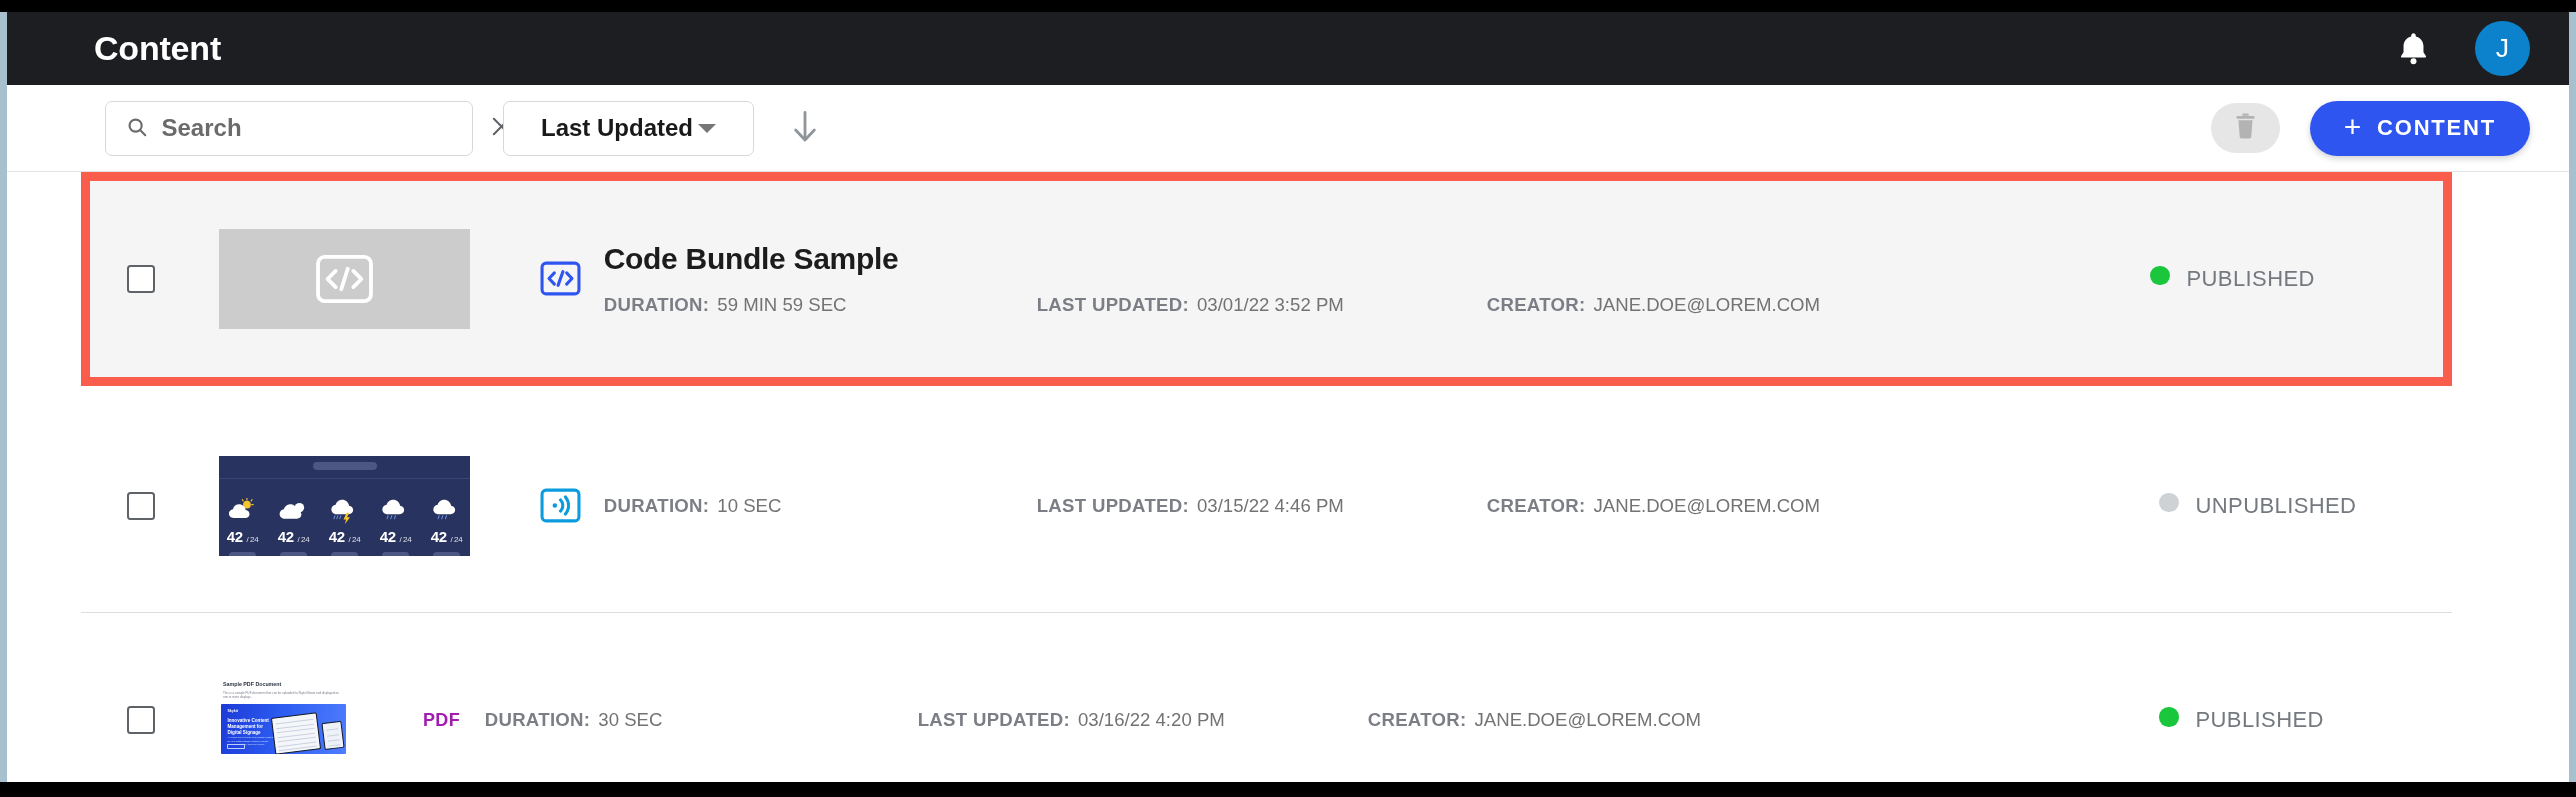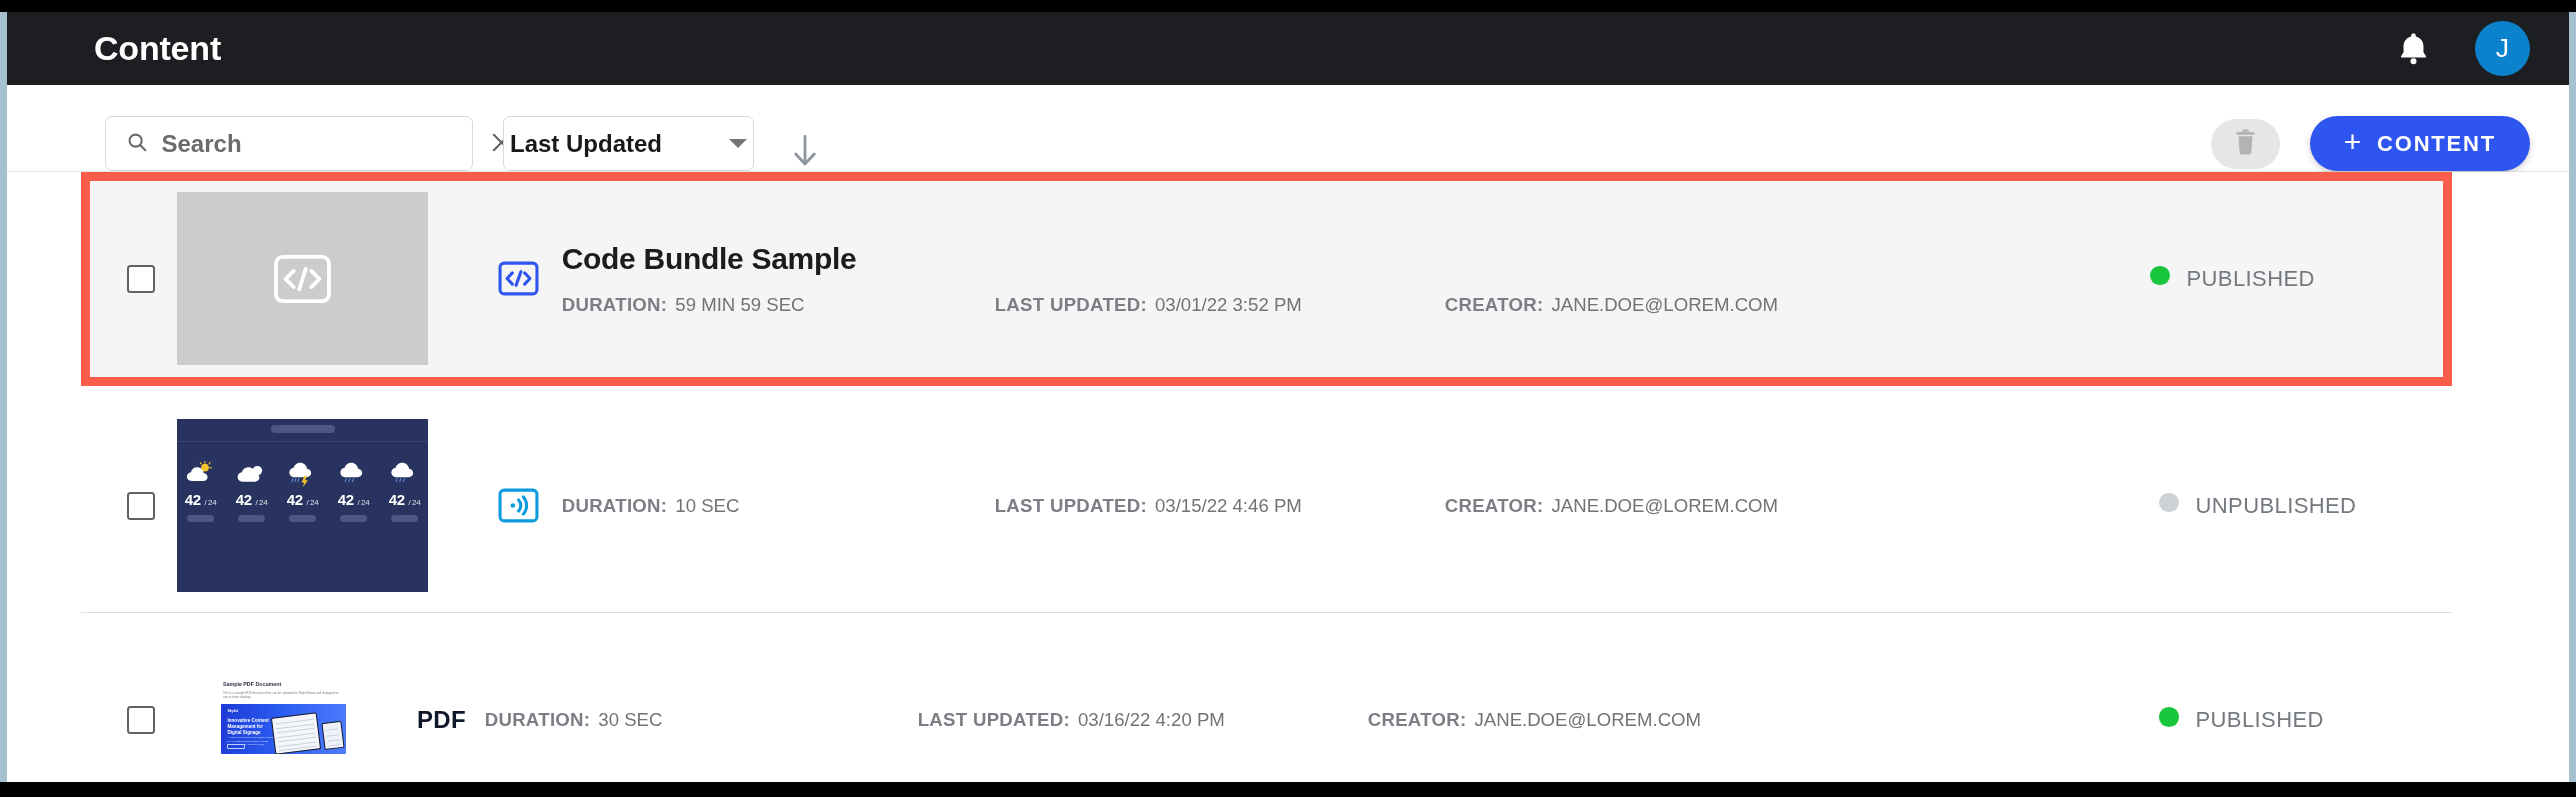--- a/index.html
+++ b/index.html
@@ -49,21 +49,21 @@
     background: #0b82cb;
     color: #fff; font-size: 26.6px; font-weight: 400;
     display: flex; align-items: center; justify-content: center;
   }
 
   
   .toolbar {
     position: absolute; left: 0; top: 73px;
     width: 2562px; height: 87px;
     background: #ffffff;
-    display: flex; align-items: flex-end;
+    display: flex; align-items: center;
     border-bottom: 0.9px solid #e4e4e4;
   }
   .search-box {
     margin-left: 98px;
     width: 368px; height: 55px;
     border: 0.9px solid #d8d8d8; border-radius: 7px;
     background: #fff;
     display: flex; align-items: center;
     padding: 0 16px 0 19.5px;
   }
@@ -79,21 +79,21 @@
   }
   .search-input::placeholder { color: #6b6b6b; opacity: 1; font-weight: 700; }
   .clear-icon { width: 23px; height: 23px; flex: 0 0 auto; cursor: pointer; }
 
   .sort-select {
     margin-left: 30px;
     width: 251px; height: 55px;
     border: 0.9px solid #d8d8d8; border-radius: 7px;
     background: #fff;
     display: flex; align-items: center; justify-content: space-between;
-    padding: 0 6px;
+    padding: 0 37px;
     cursor: pointer;
   }
   .sort-label { font-size: 24px; font-weight: 700; color: #191919; }
   .caret { width:0;height:0;border-left:9.8px solid transparent;border-right:9.8px solid transparent;border-top:9.8px solid #767676; }
 
   .sort-dir { margin-left: 37px; width: 28px; height: 35px; cursor: pointer; }
 
   .toolbar-right { margin-left: auto; margin-right: 39px; display: flex; align-items: center; gap: 30px; }
   .trash-btn {
     width: 69px; height: 50px; border-radius: 25px;
@@ -139,38 +139,38 @@
     border: 2.7px solid #5f6368; border-radius: 3.5px;
     background: #fff;
     flex: 0 0 auto;
     cursor: pointer;
   }
   .cb-1 { margin-left: 36px; }
   .cb-n { margin-left: 46px; }
 
   .thumb {
     flex: 0 0 auto;
-    width: 251px; height: 173px;
-    margin-left: 22px;
+    width: 251px; height: 100px;
+    margin-left: 64px;
     overflow: hidden;
     position: relative;
   }
   .thumb-code { background: #cccccc; display:flex; align-items:center; justify-content:center; }
   .thumb-code svg { width: 59px; height: 50px; }
   .thumb-weather { background: #283360; }
   .thumb-pdf { background: #ffffff; margin-left: 61px; width: 135px; height: 90px; }
 
   .type-icon {
     flex: 0 0 auto;
     width: 51px;
     margin-left: 65px;
     display: flex; align-items: center; justify-content: center;
   }
   .type-icon svg { width: 41px; height: 35px; }
-  .pdf-text { color: #0f172a; font-size: 24px; font-weight: 700; letter-spacing: 0.4px; }
+  .pdf-text { color: #a21caf; font-size: 18px; font-weight: 700; letter-spacing: 0.4px; }
 
   .info { flex: 1 1 auto; margin-left: 17.7px; }
   .title {
     font-size: 30px; font-weight: 700; color: #1c1c1c;
     letter-spacing: -0.3px;
     margin-bottom: 17.7px;
   }
   .meta { display: flex; align-items: center; font-size: 18.6px; color: #9a9ea3; }
   .meta-cell { display: flex; gap: 8px; white-space: nowrap; }
   .meta-k { font-weight: 700; color: #7b7f85; letter-spacing: 0.3px; }

